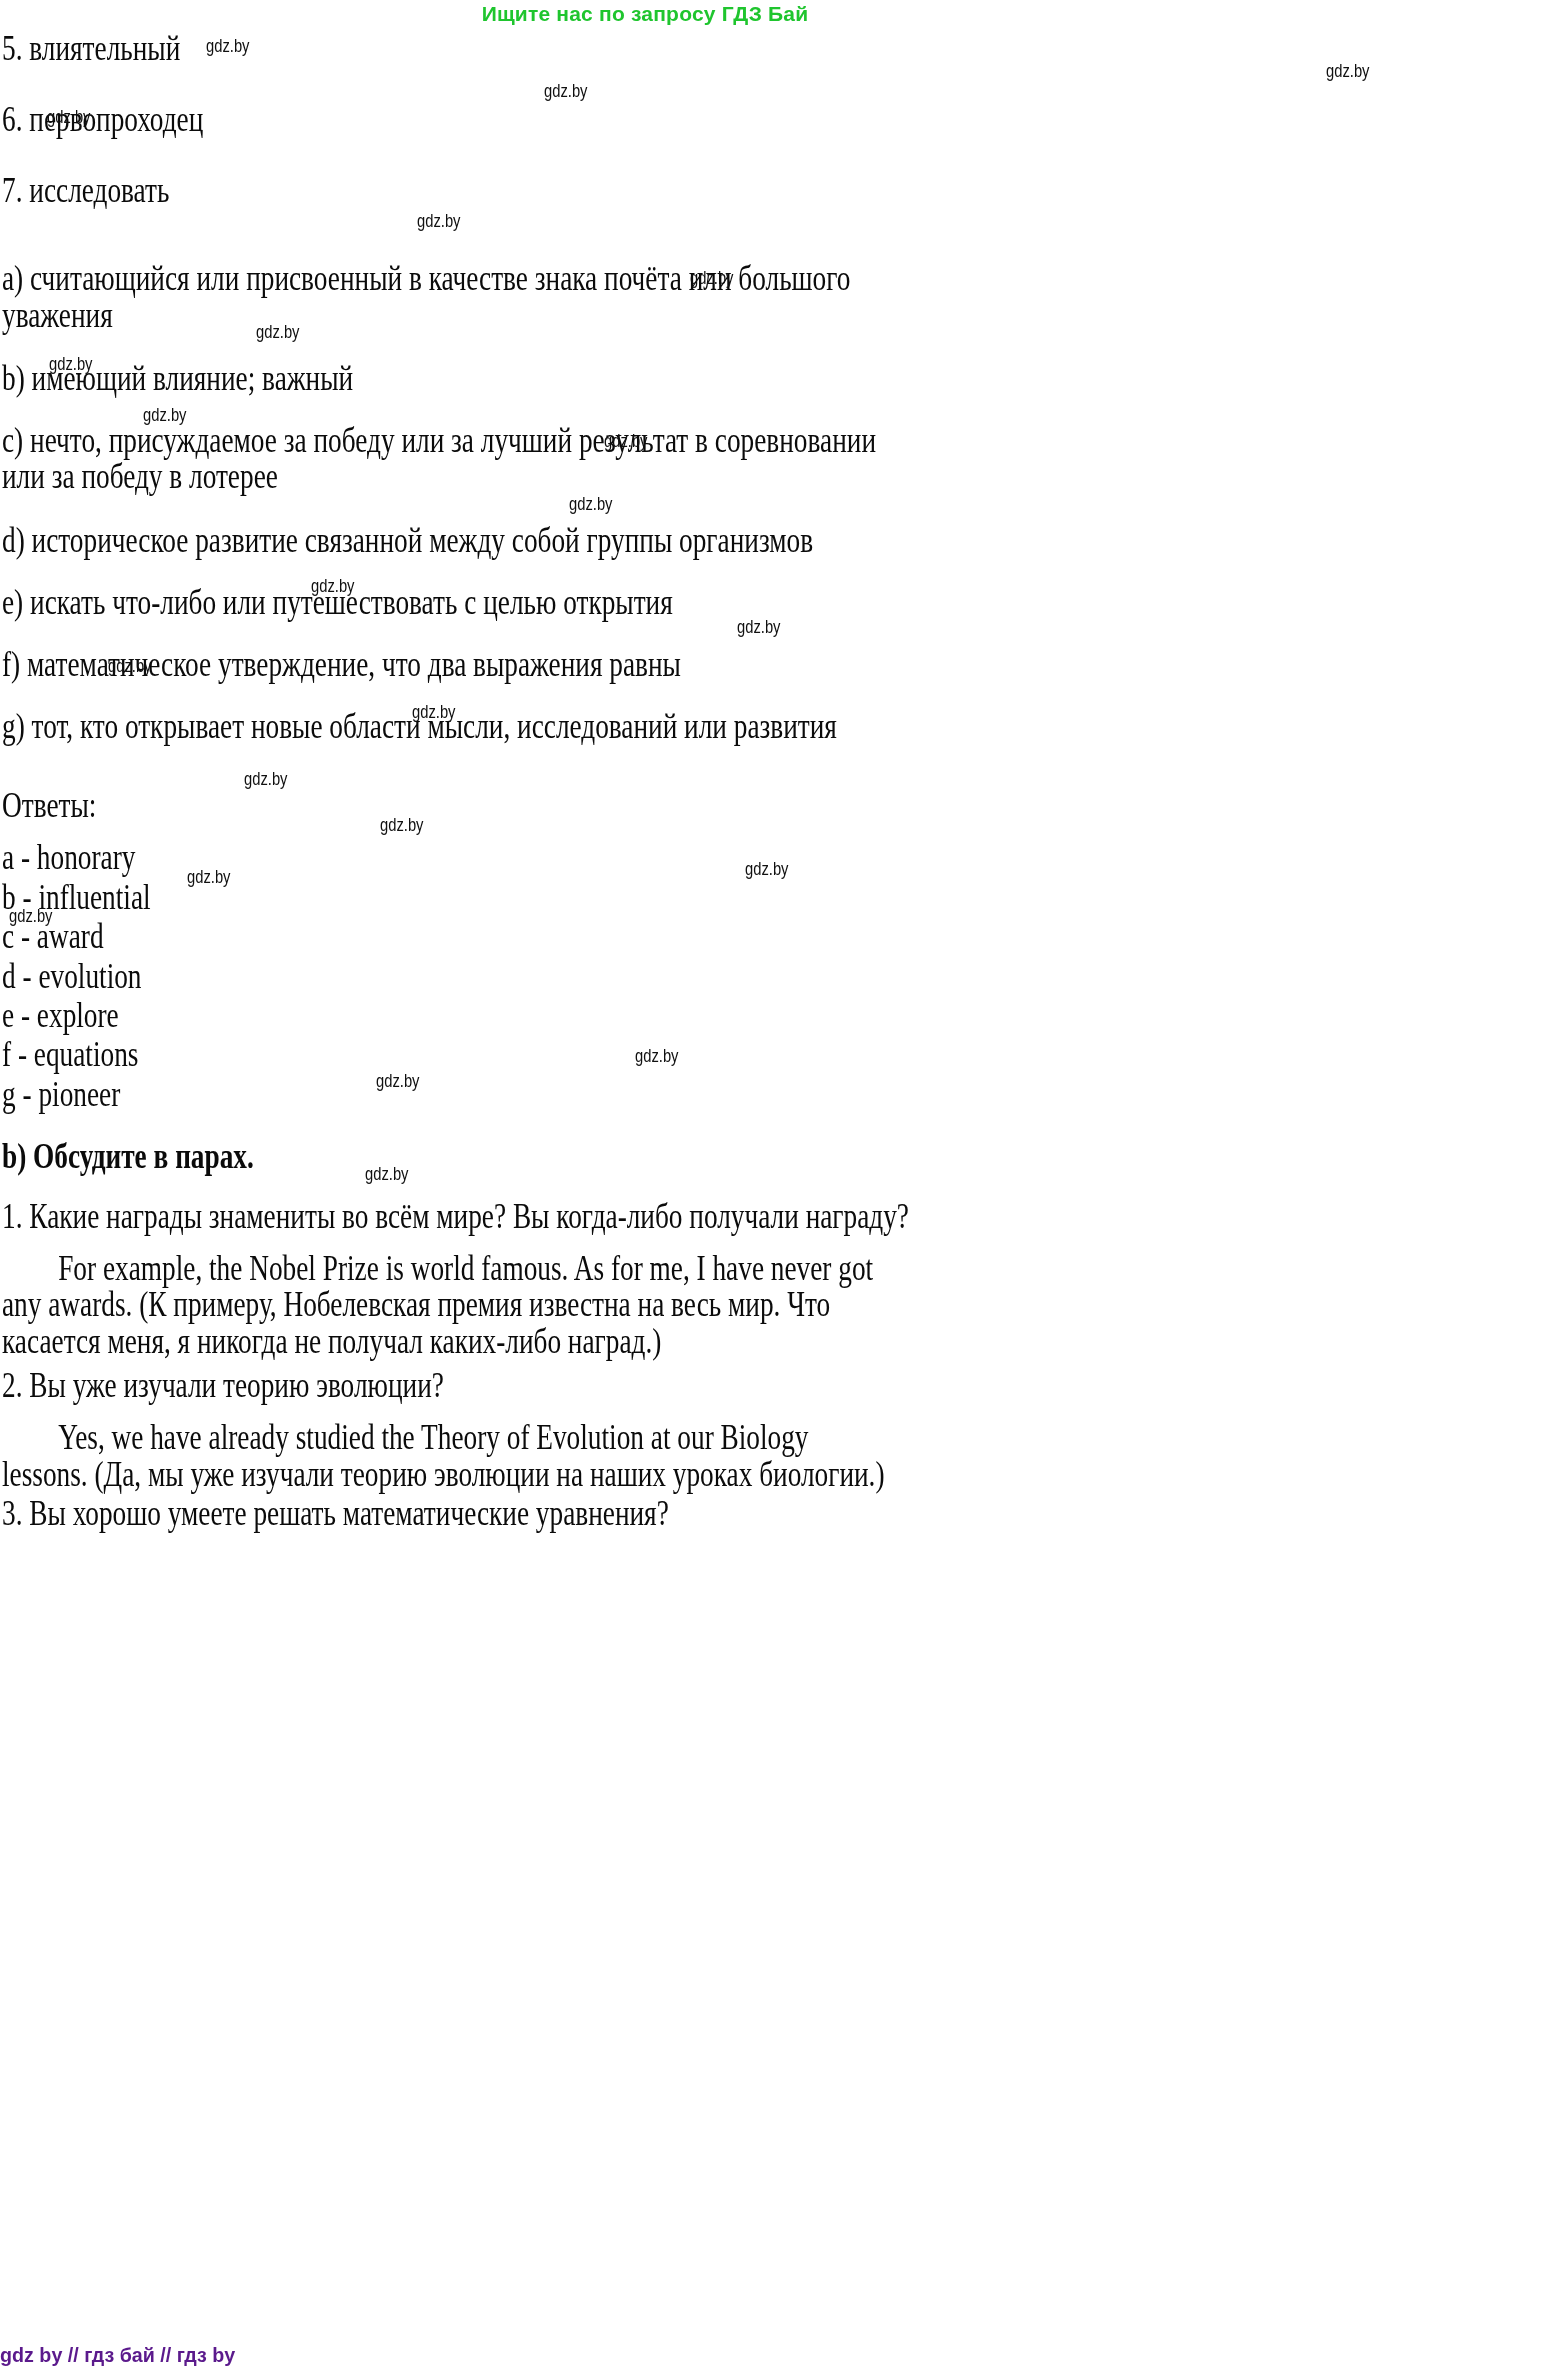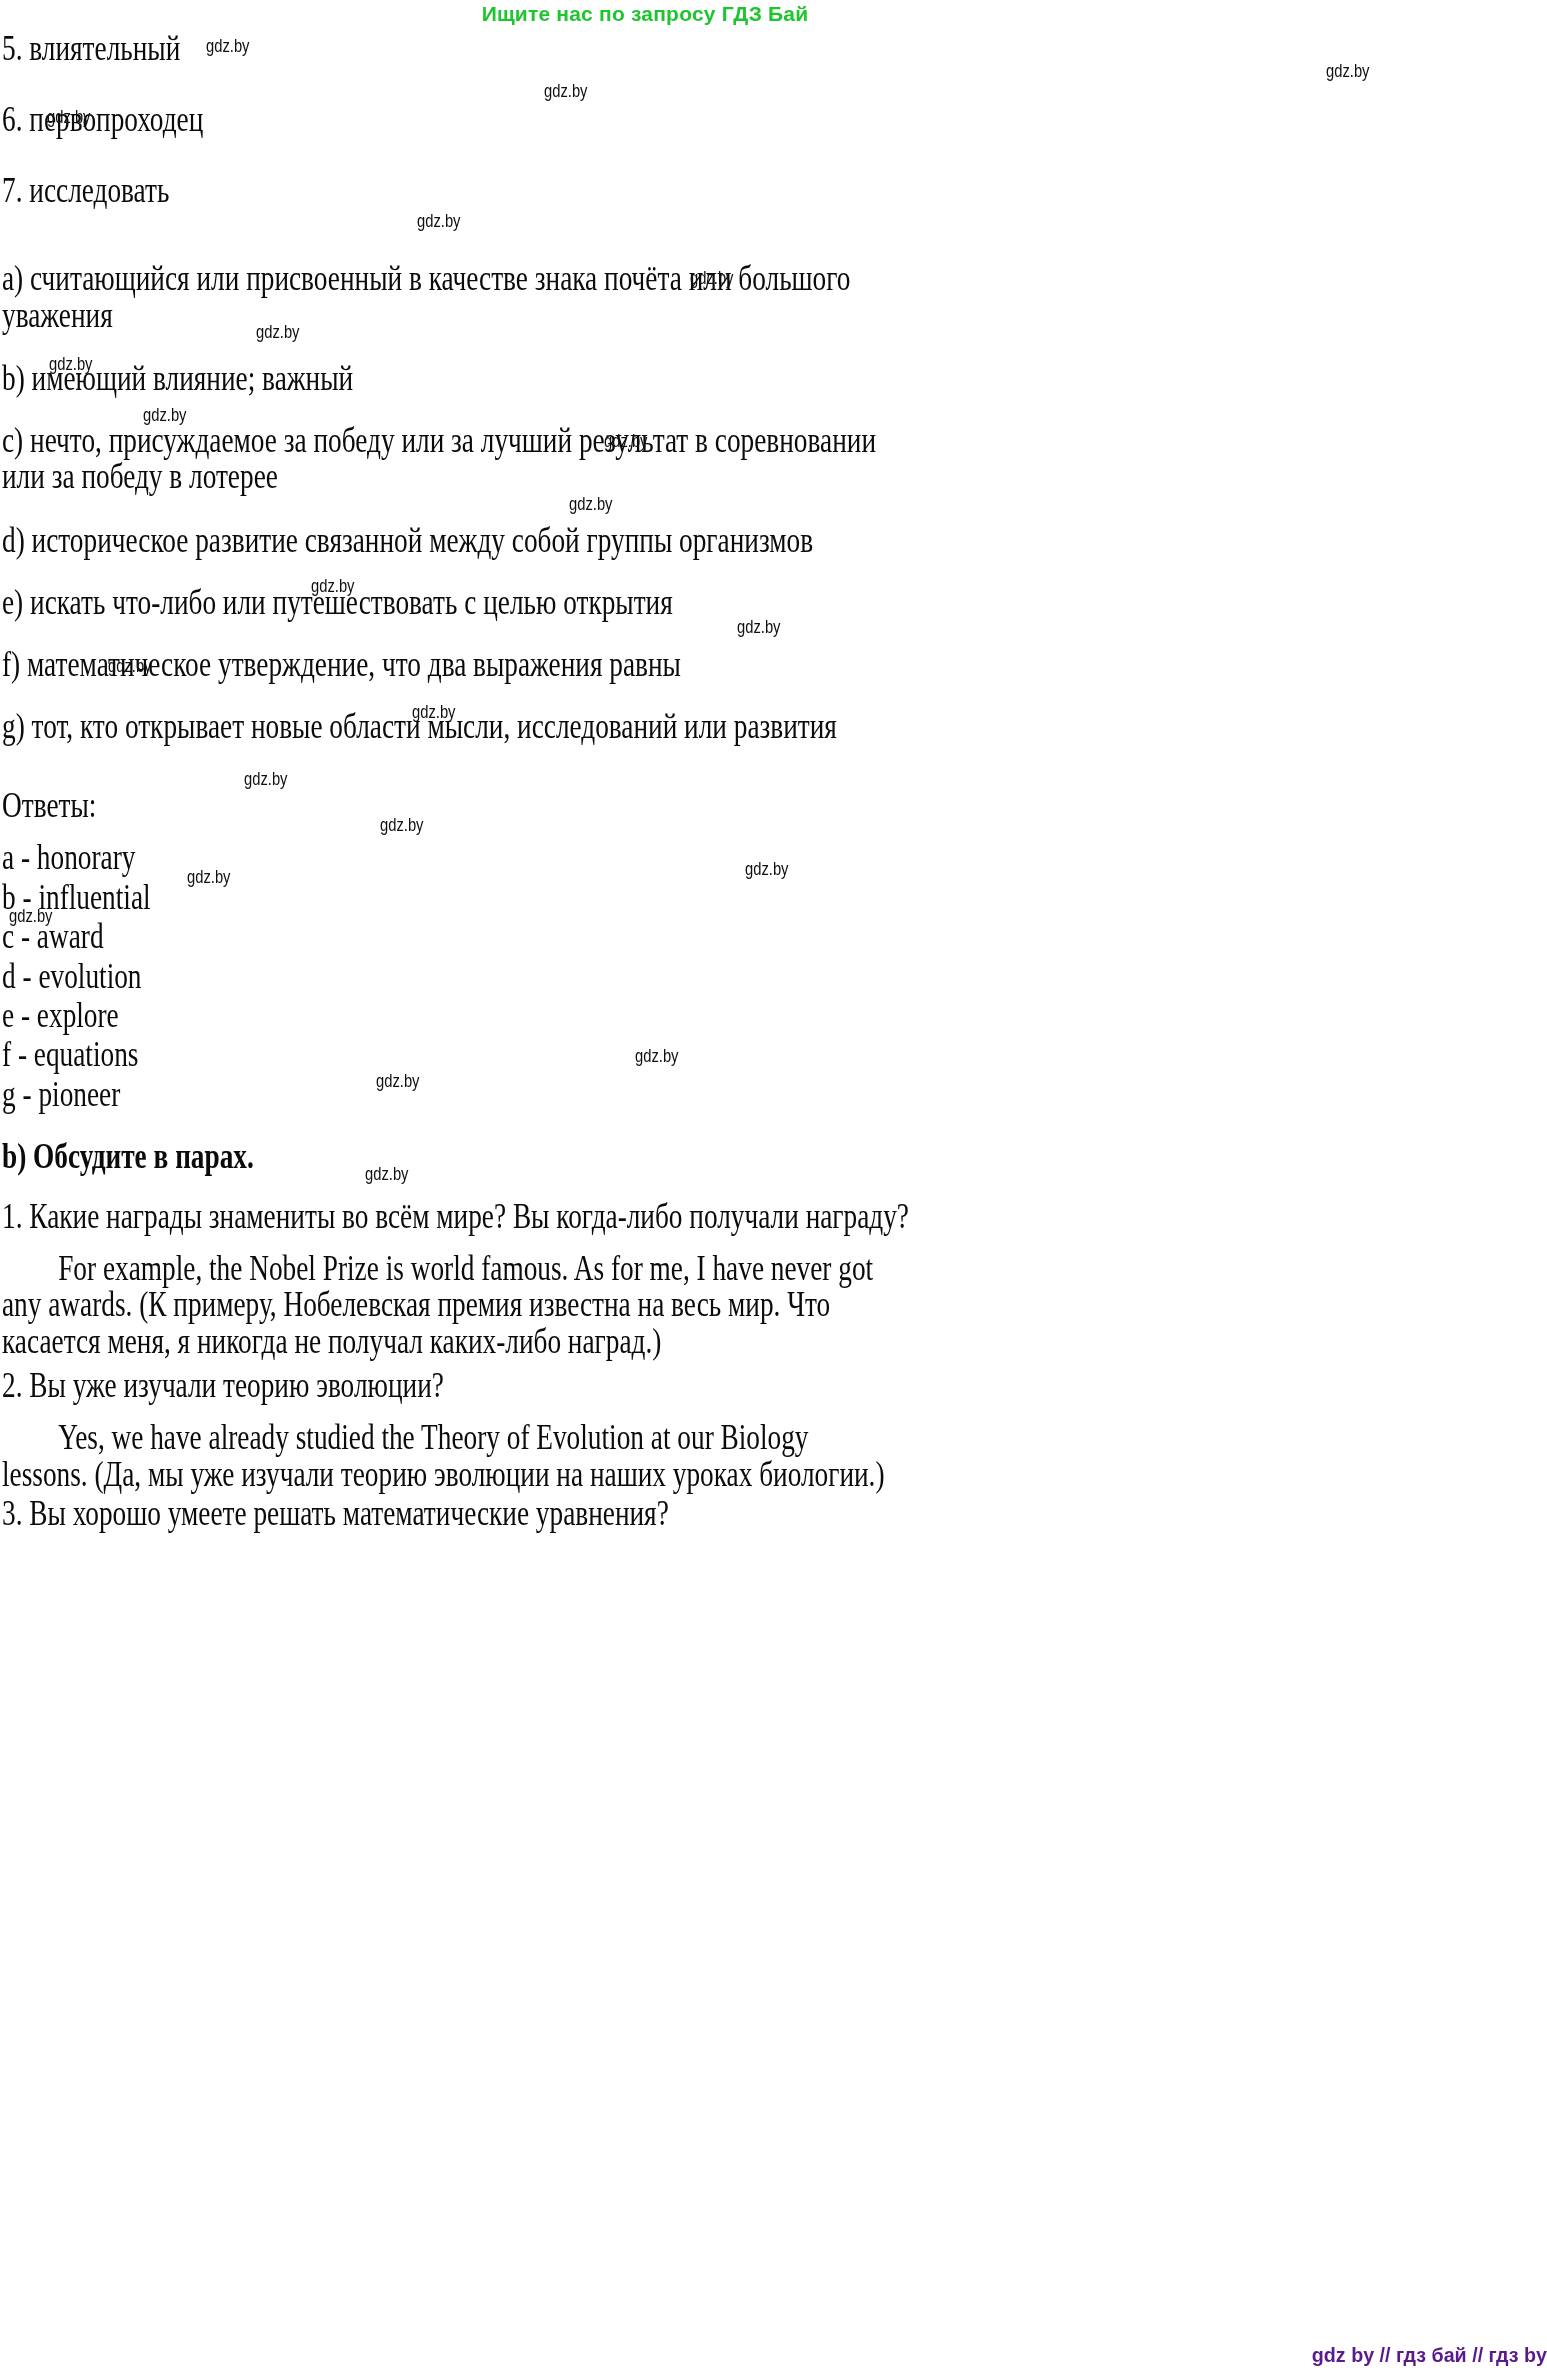--- a/index.html
+++ b/index.html
@@ -86,21 +86,21 @@
     transform-origin: left top;
     pointer-events: none;
   }
 
   
   .promo-footer {
     position: absolute;
     left: 0;
     top: 2344px;
     width: 1547px;
-    text-align: right;
+    text-align: left;
     font-family: "Liberation Sans", "DejaVu Sans", sans-serif;
     font-weight: bold;
     font-size: 19.7px;
     color: #5b1a8c;
     white-space: nowrap;
   }
 </style>
 </head>
 <body>
 

